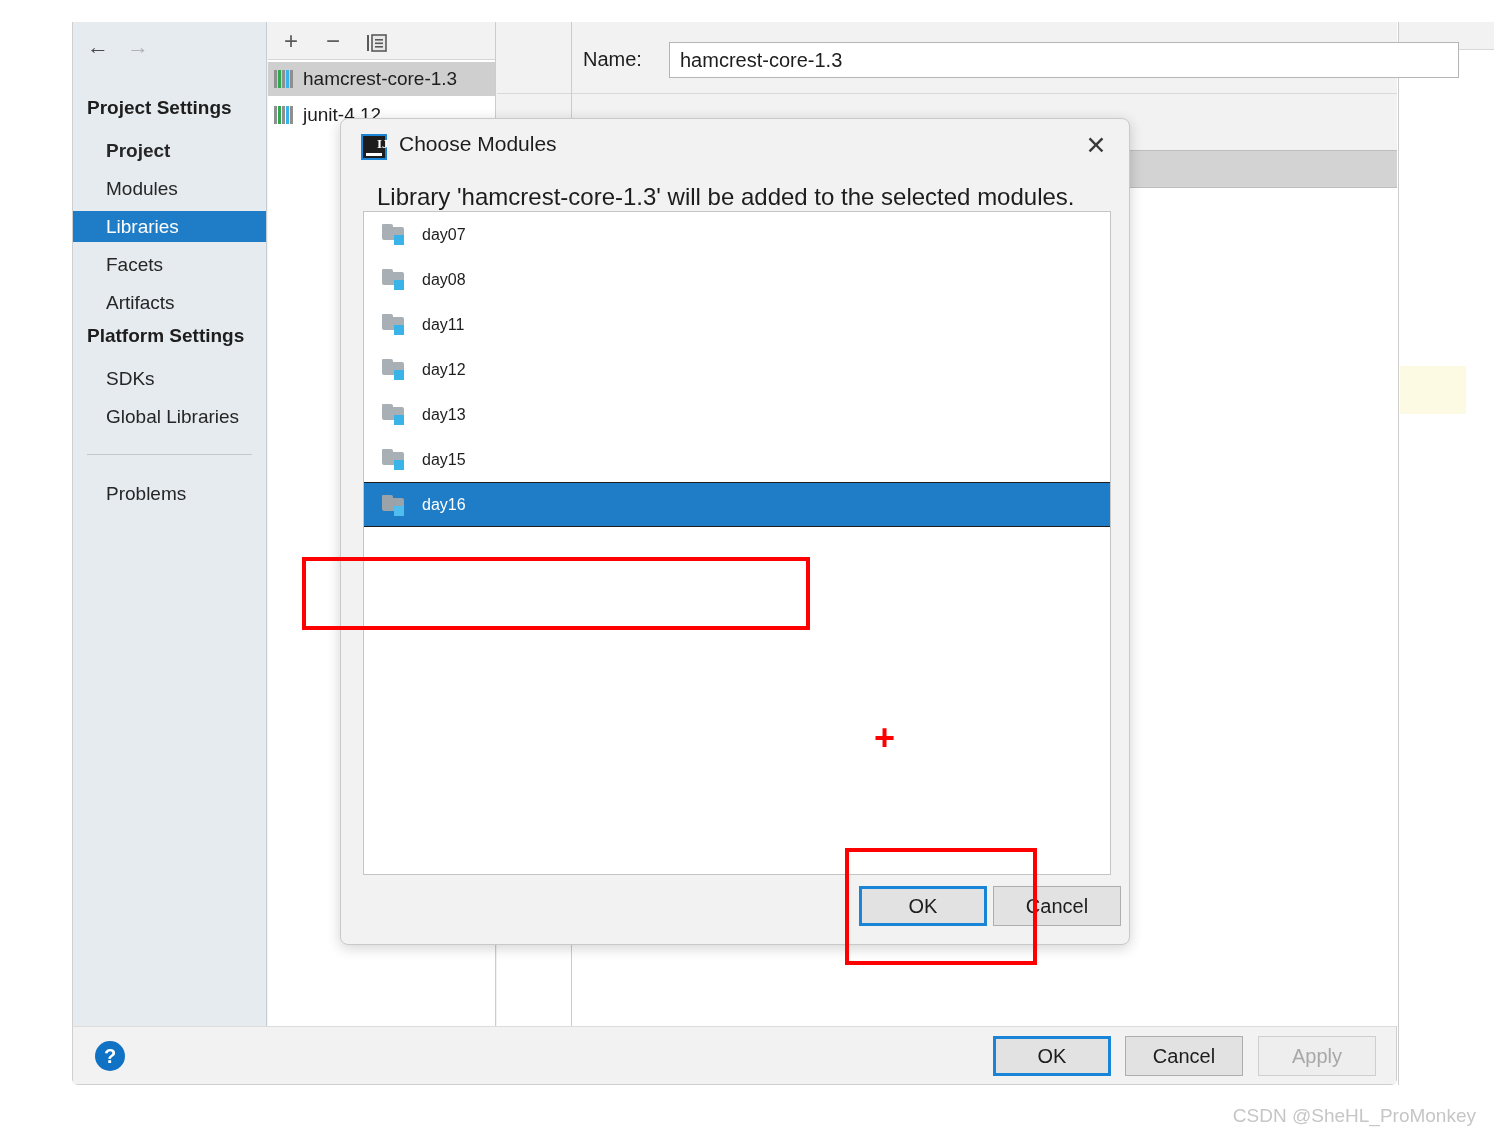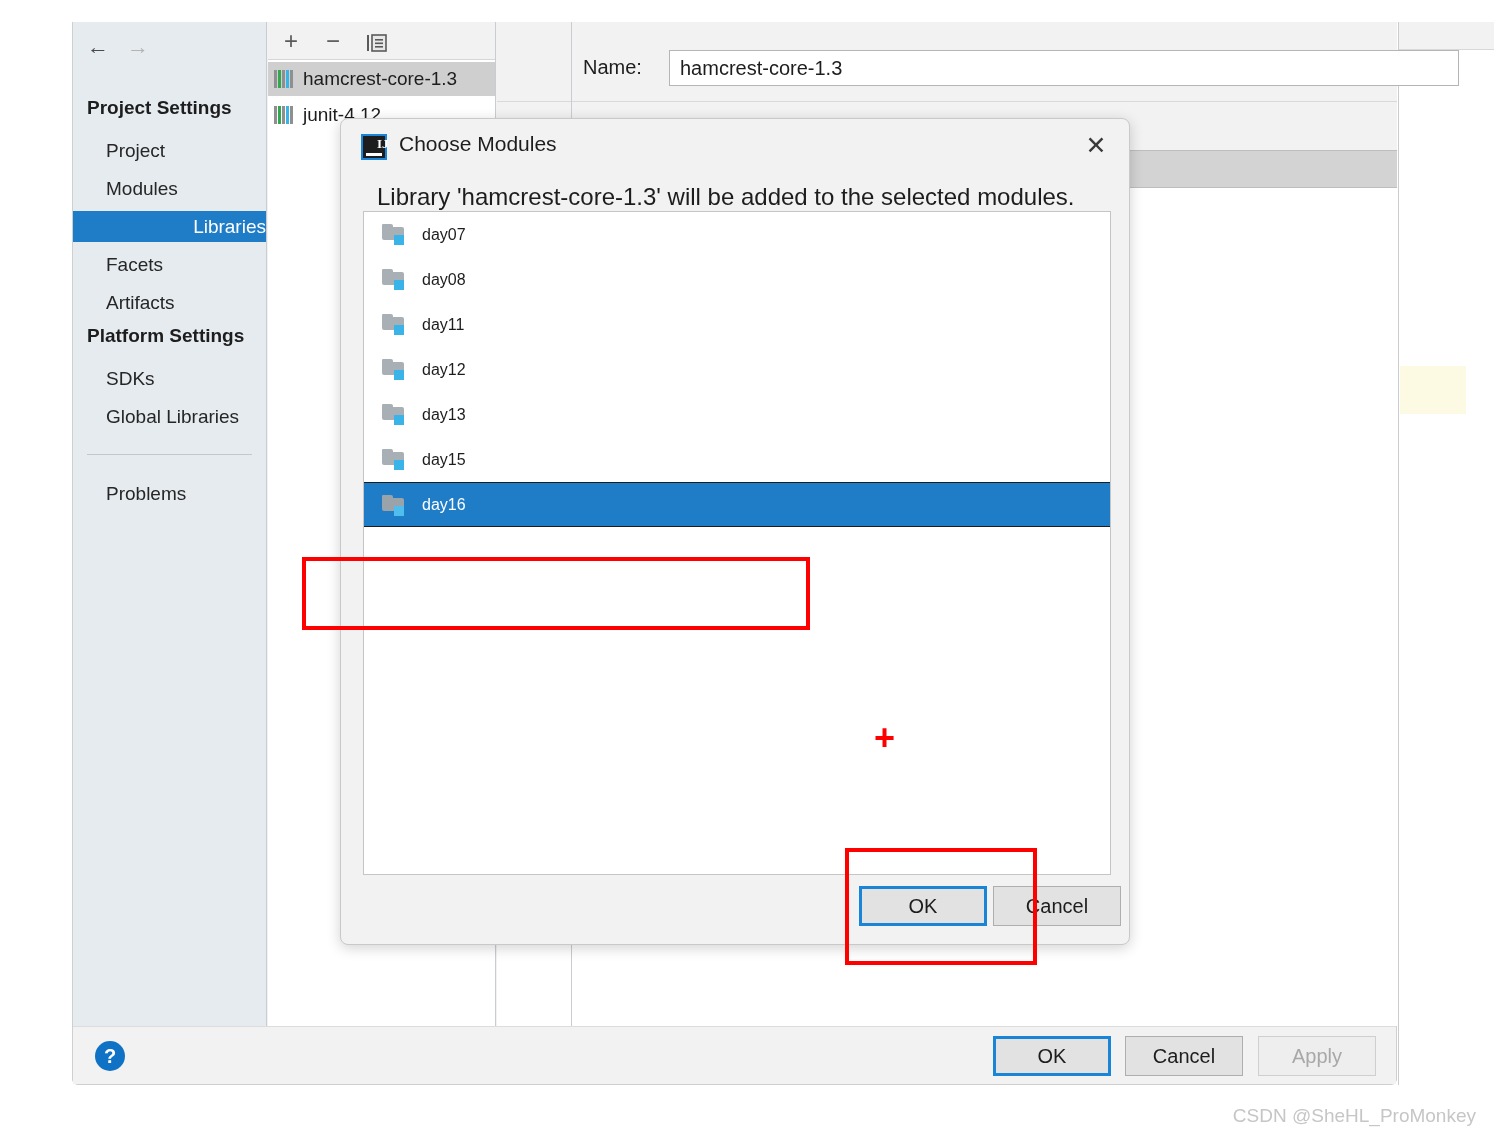--- a/index.html
+++ b/index.html
@@ -155,21 +155,21 @@
     position: absolute;
     left: 424px;
     top: 0;
     width: 900px;
     height: 1004px;
     background: #f2f2f2;
     box-sizing: border-box;
   }
   .name-row {
     position: absolute;
-    left: 0; top: 12px;
+    left: 0; top: 4px;
     width: 900px; height: 68px;
     border-bottom: 1px solid #d9d9d9;
     box-sizing: border-box;
   }
   .name-label {
     position: absolute;
     left: 86px; top: 22px;
     font-size: 20px;
     color: #1d1d1d;
   }
@@ -462,23 +462,23 @@
   <div class="bg-yellow"></div>
 
   <div class="settings-window">
 
     <div class="nav-pane">
       <div class="nav-arrows">
         <span class="nav-arrow-back">←</span><span class="nav-arrow-fwd">→</span>
       </div>
 
       <div class="nav-group" style="top:75px;">Project Settings</div>
-      <div class="nav-item" style="top:113px;">Project</div>
+      <div class="nav-item" style="top:113px;font-weight:bold;">Project</div>
       <div class="nav-item" style="top:151px;">Modules</div>
-      <div class="nav-item selected" style="top:189px;text-align:right;">Libraries</div>
+      <div class="nav-item selected" style="top:189px;">Libraries</div>
       <div class="nav-item" style="top:227px;">Facets</div>
       <div class="nav-item" style="top:265px;">Artifacts</div>
 
       <div class="nav-group" style="top:303px;">Platform Settings</div>
       <div class="nav-item" style="top:341px;">SDKs</div>
       <div class="nav-item" style="top:379px;">Global Libraries</div>
 
       <div class="nav-sep" style="top:432px;"></div>
 
       <div class="nav-item" style="top:456px;">Problems</div>

